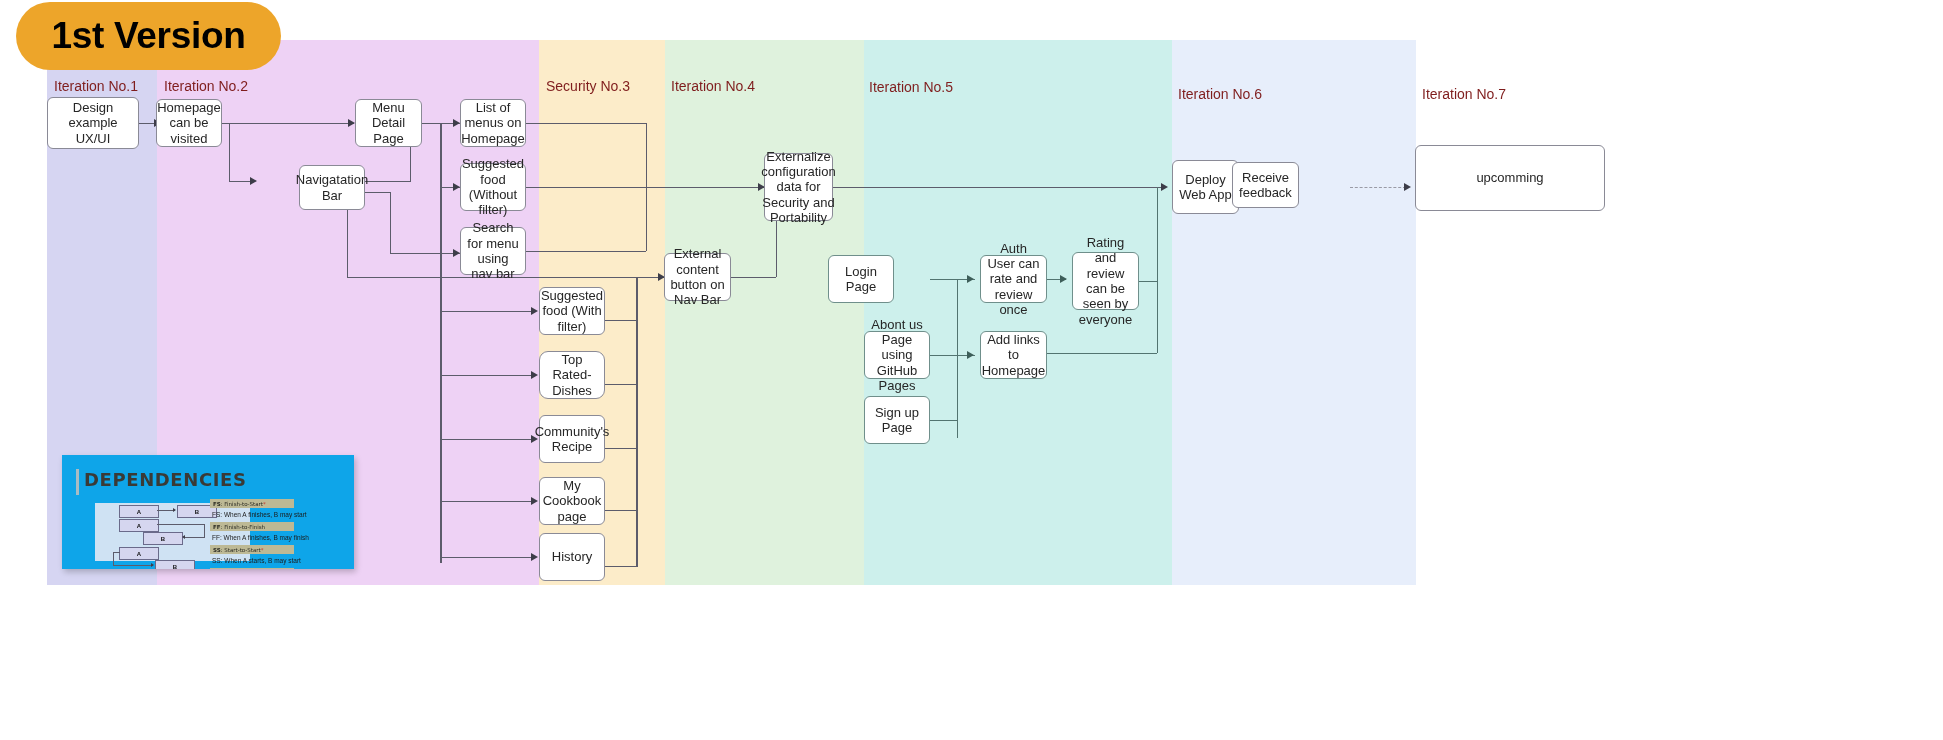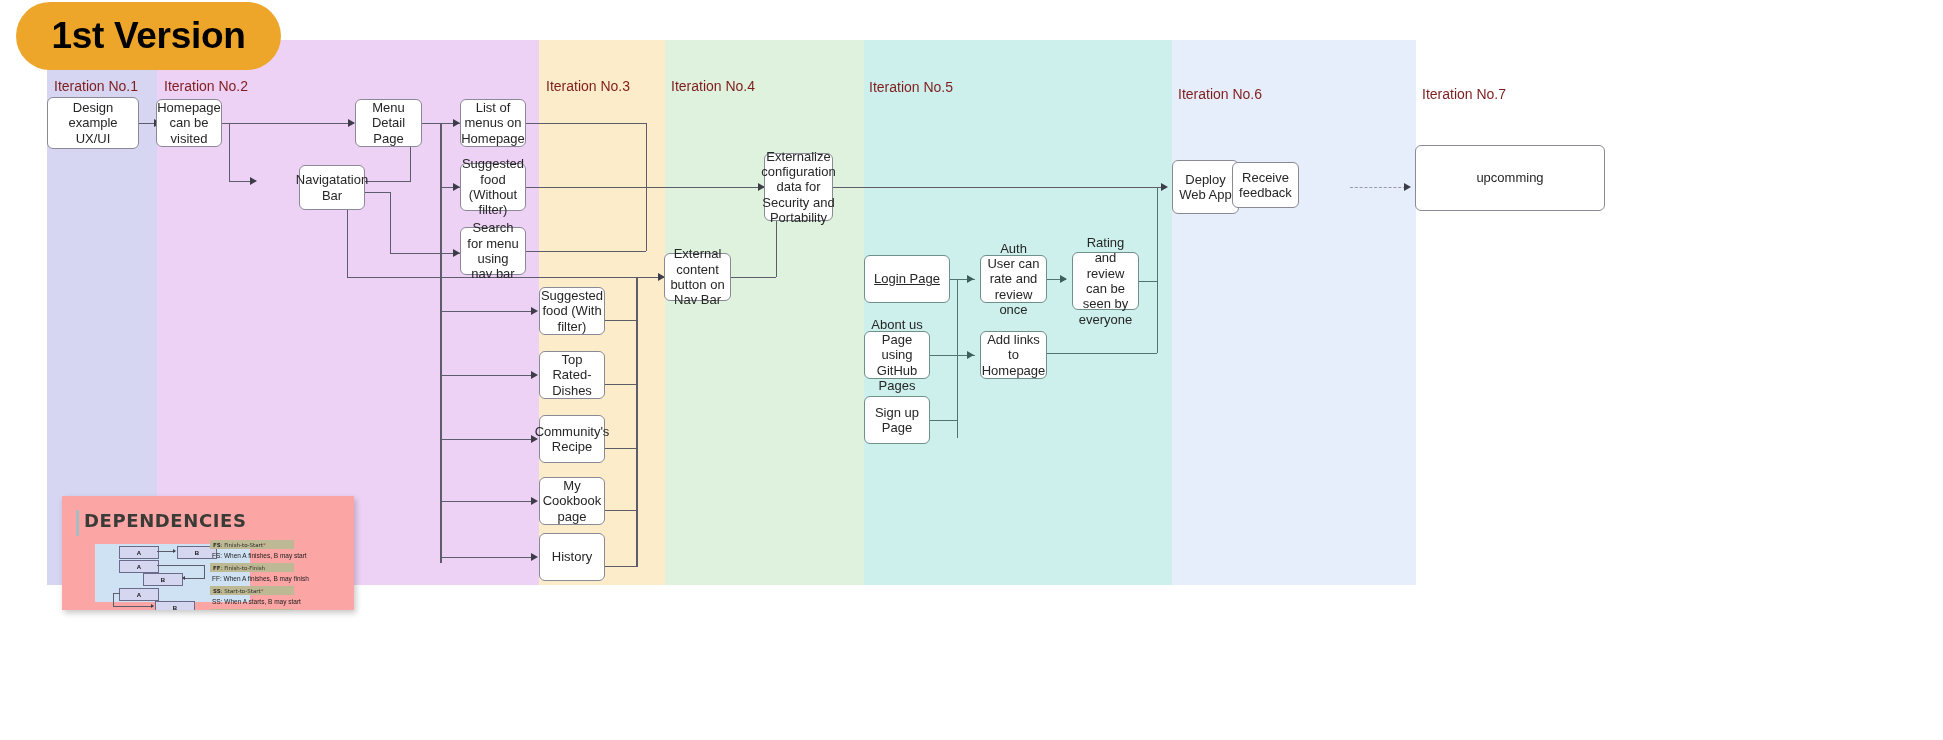--- a/index.html
+++ b/index.html
@@ -36,22 +36,22 @@
   .edge.teal{background:#527470;}
   .arrow{position:absolute;width:0;height:0;z-index:12;
     border-top:4px solid transparent;border-bottom:4px solid transparent;
     border-left:7px solid #3d3d49;}
   .arrow.teal{border-left-color:#3d5e59;}
   .dash{position:absolute;height:0;border-top:1px dashed #9a9aa5;z-index:10;}
 
   
   #legend{
     position:absolute;left:62px;top:455px;width:292px;height:114px;
-    background:#fca5a5;box-shadow:2px 3px 6px rgba(0,0,0,.22);
-    z-index:40;overflow:hidden;margin-top:41px;
+    background:#0ea5e9;box-shadow:2px 3px 6px rgba(0,0,0,.22);
+    z-index:40;overflow:hidden;
   }
   #legend-bar{position:absolute;left:14px;top:14px;width:3px;height:26px;background:#a9bcc4;}
   #legend-title{position:absolute;left:22px;top:14px;font-size:18px;font-weight:bold;
     letter-spacing:0.6px;color:#3a3a36;font-family:"DejaVu Sans", sans-serif;}
   #legend-diagram{position:absolute;left:33px;top:48px;width:155px;height:58px;background:#cfe2f3;}
   .ab-box{position:absolute;background:#d5d6ef;border:1px solid #6a6a8a;
     font-size:6px;font-weight:bold;color:#111;display:flex;align-items:center;justify-content:center;}
   .dep-line{position:absolute;background:#5c5c6b;}
   .dep-arrow{position:absolute;width:0;height:0;
     border-top:2px solid transparent;border-bottom:2px solid transparent;
@@ -72,21 +72,21 @@
   <div class="lane" style="left:47px;width:110px;background:#d6d5f2;"></div>
   <div class="lane" style="left:157px;width:382px;background:#eed2f5;"></div>
   <div class="lane" style="left:539px;width:126px;background:#fcecc9;"></div>
   <div class="lane" style="left:665px;width:199px;background:#dff2dd;"></div>
   <div class="lane" style="left:864px;width:308px;background:#cdf0ec;"></div>
   <div class="lane" style="left:1172px;width:244px;background:#e7eefb;"></div>
   <div class="lane" style="left:1416px;width:527px;background:#ffffff;"></div>
 
   <div class="lane-label" style="left:54px;top:78px;">Iteration No.1</div>
   <div class="lane-label" style="left:164px;top:78px;">Iteration No.2</div>
-  <div class="lane-label" style="left:546px;top:78px;">Iteration No.3</div>
+  <div class="lane-label" style="left:546px;top:78px;">Security No.3</div>
   <div class="lane-label" style="left:671px;top:78px;">Iteration No.4</div>
   <div class="lane-label" style="left:869px;top:79px;">Iteration No.5</div>
   <div class="lane-label" style="left:1178px;top:86px;">Iteration No.6</div>
   <div class="lane-label" style="left:1422px;top:86px;">Iteration No.7</div>
 
   <div id="title-pill">1st Version</div>
 
   <div class="edge h" style="left:139px;top:123px;width:19px;"></div>
   <div class="arrow" style="left:154px;top:119px;"></div>
 
@@ -168,29 +168,29 @@
 
   <div class="node" style="left:47px;top:97px;width:92px;height:52px;">Design example UX/UI</div>
   <div class="node" style="left:156px;top:99px;width:66px;height:48px;">Homepage can be visited</div>
   <div class="node" style="left:255px;top:165px;width:66px;height:45px;margin-left:44px;">Navigatation Bar</div>
   <div class="node" style="left:355px;top:99px;width:67px;height:48px;">Menu Detail Page</div>
   <div class="node" style="left:460px;top:99px;width:66px;height:48px;">List of menus on Homepage</div>
   <div class="node" style="left:460px;top:163px;width:66px;height:48px;">Suggested food (Without filter)</div>
   <div class="node" style="left:460px;top:227px;width:66px;height:48px;">Search for menu using nav bar</div>
 
   <div class="node" style="left:539px;top:287px;width:66px;height:48px;">Suggested food (With filter)</div>
-  <div class="node" style="left:539px;top:351px;width:66px;height:48px;">Top Rated-Dishes</div>
+  <div class="node" style="left:539px;top:351px;width:66px;height:48px;border-radius:9px;">Top Rated-Dishes</div>
   <div class="node" style="left:539px;top:415px;width:66px;height:48px;">Community's Recipe</div>
   <div class="node" style="left:539px;top:477px;width:66px;height:48px;">My Cookbook page</div>
   <div class="node" style="left:539px;top:533px;width:66px;height:48px;">History</div>
 
   <div class="node" style="left:664px;top:253px;width:67px;height:48px;">External content button on Nav Bar</div>
   <div class="node" style="left:764px;top:153px;width:69px;height:68px;">Externalize configuration data for Security and Portability</div>
 
-  <div class="node teal" style="left:864px;top:255px;width:86px;height:48px;text-decoration:underline;">Login Page</div>
+  <div class="node teal" style="left:828px;top:255px;width:66px;height:48px;">Login Page</div>
   <div class="node teal" style="left:864px;top:331px;width:66px;height:48px;">Abont us Page using GitHub Pages</div>
   <div class="node teal" style="left:864px;top:396px;width:66px;height:48px;">Sign up Page</div>
   <div class="node teal" style="left:980px;top:255px;width:67px;height:48px;">Auth User can rate and review once</div>
   <div class="node teal" style="left:980px;top:331px;width:67px;height:48px;">Add links to Homepage</div>
   <div class="node teal" style="left:1072px;top:252px;width:67px;height:58px;">Rating and review can be seen by everyone</div>
 
   <div class="node" style="left:1172px;top:160px;width:67px;height:54px;">Deploy Web App</div>
   <div class="node" style="left:1232px;top:162px;width:67px;height:46px;">Receive feedback</div>
   <div class="node wide" style="left:1415px;top:145px;width:190px;height:66px;">upcomming</div>
 

